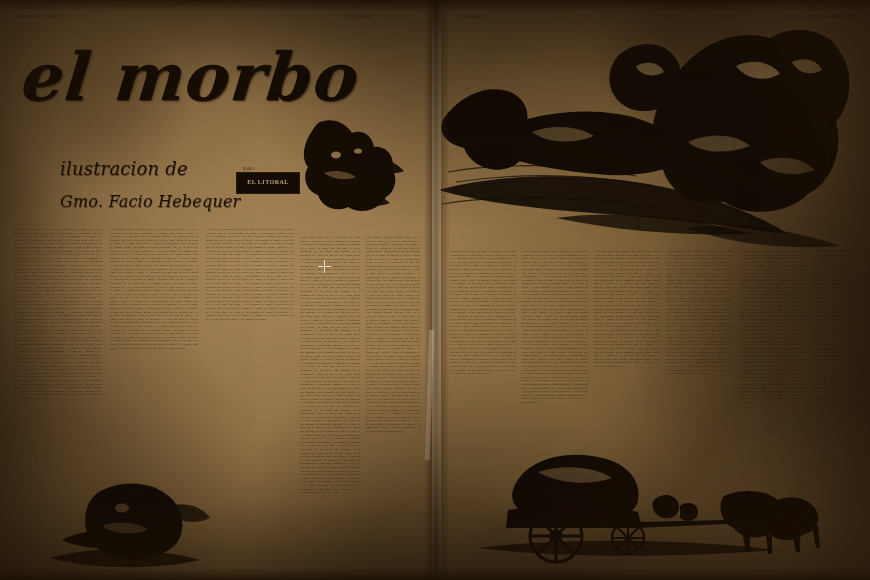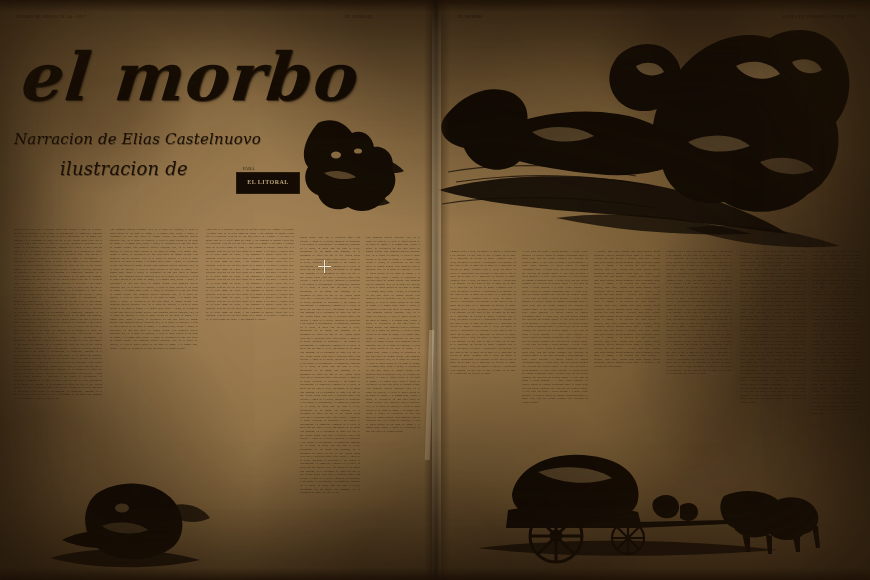--- a/index.html
+++ b/index.html
@@ -211,22 +211,22 @@
 <div id="page">
 
   <div class="topbar">
     <span class="tb-left">DIARIO DE POESIA N. 24 - 1927</span>
     <span class="tb-mid">EL LITORAL</span>
     <span class="tb-mid2">EL MORBO</span>
     <span class="tb-right">SANTA FE, DOMINGO 29 DE 1936</span>
   </div>
 
   <div class="title">el morbo</div>
-  <div class="byline1">Narracion de Elias Castelnuovo</div>
   <div class="byline2">ilustracion de</div>
+  <div class="byline3">Gmo. Facio Hebequer</div>
 
   <div class="stamp">
     <div class="s1">PARA</div>
     <div class="s2">EL LITORAL</div>
   </div>
 
   <div class="ink" style="left:300px;top:115px;">
     <svg width="110" height="115" viewBox="0 0 110 115">
       <g fill="#150d05">
         <path d="M18 8 C30 2 44 6 52 18 C62 14 72 20 74 32 C84 30 96 40 92 54 C98 62 96 76 86 82 C78 96 60 100 48 92 C36 98 22 92 18 80 C6 76 2 62 8 52 C0 42 4 24 18 8 Z"></path>

